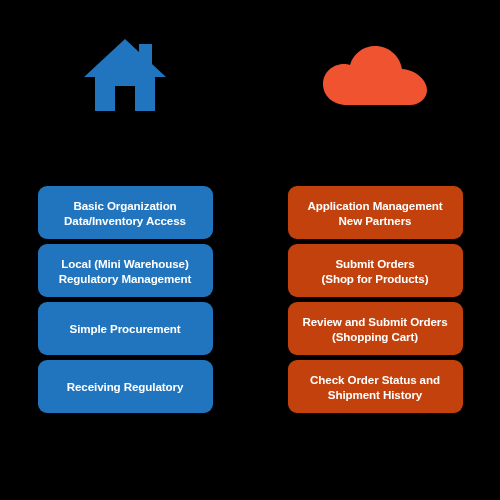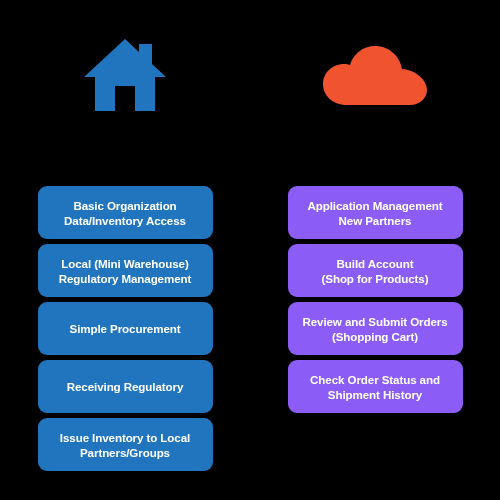--- a/index.html
+++ b/index.html
@@ -75,21 +75,21 @@
   .box-label {
     color: #ffffff;
     font-weight: bold;
     font-size: 11.6px;
     line-height: 15px;
     letter-spacing: -0.1px;
     white-space: pre-line;
   }
 
   .box.blue { background: #2175bf; }
-  .box.orange { background: #8b5cf6; }
+  .box.orange { background: #c2410c; }
 </style>
 </head>
 <body>
 
 <div class="canvas">
   <div class="columns">
 
     <div class="column">
       <div class="icon-wrap">
         <svg width="86" height="76" viewBox="0 0 86 76" aria-hidden="true">
@@ -104,41 +104,37 @@
         <div class="box blue">
           <span class="box-label">Local (Mini Warehouse)
 Regulatory Management</span>
         </div>
         <div class="box blue">
           <span class="box-label">Simple Procurement</span>
         </div>
         <div class="box blue">
           <span class="box-label">Receiving Regulatory</span>
         </div>
-        <div class="box blue">
-          <span class="box-label">Issue Inventory to Local
-Partners/Groups</span>
-        </div>
       </div>
     </div>
 
     <div class="column">
       <div class="icon-wrap">
         <svg width="108" height="62" viewBox="0 0 108 62" aria-hidden="true">
           <path d="M26 61 C11 61 2 51 2 40 C2 29 11 20 23 20 C25 20 27 20 29 21 C32 10 42 2 54 2
                    C68 2 79 12 81 25 C95 26 106 36 106 46 C106 54 99 61 89 61 Z" fill="#ef5330"></path>
         </svg>
       </div>
       <div class="box-stack">
         <div class="box orange">
           <span class="box-label">Application Management
 New Partners</span>
         </div>
         <div class="box orange">
-          <span class="box-label">Build Account
+          <span class="box-label">Submit Orders
 (Shop for Products)</span>
         </div>
         <div class="box orange">
           <span class="box-label">Review and Submit Orders
 (Shopping Cart)</span>
         </div>
         <div class="box orange">
           <span class="box-label">Check Order Status and
 Shipment History</span>
         </div>

